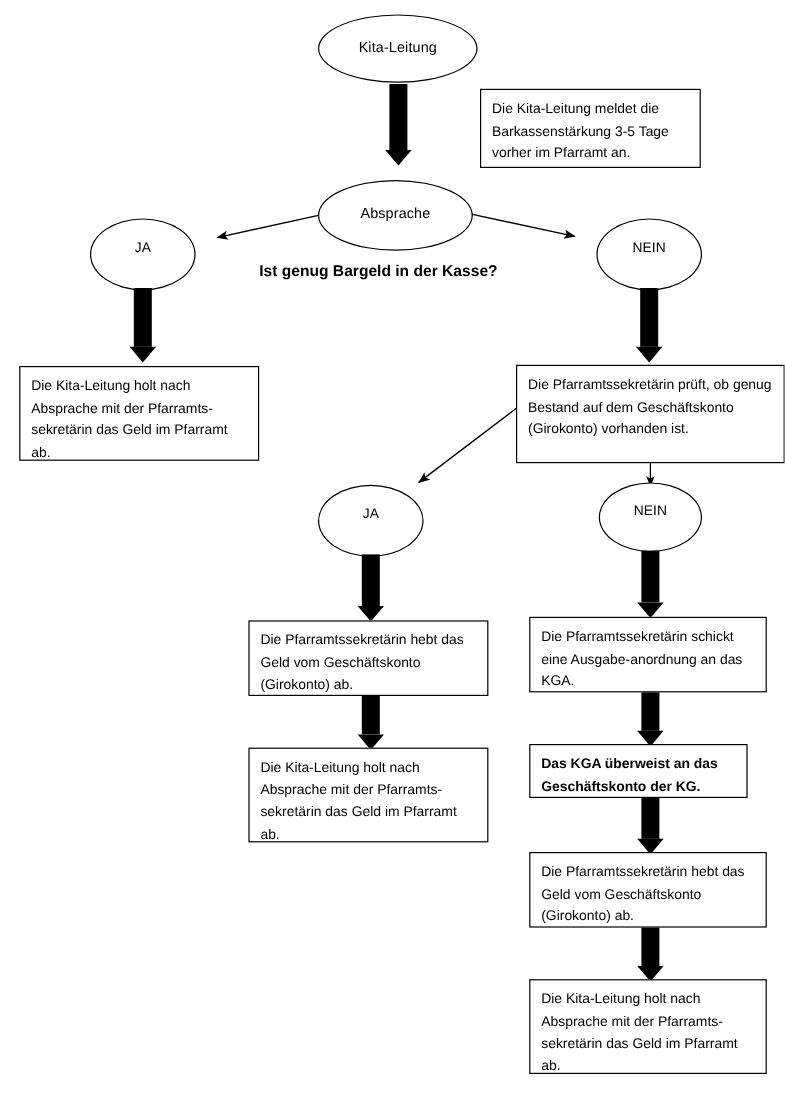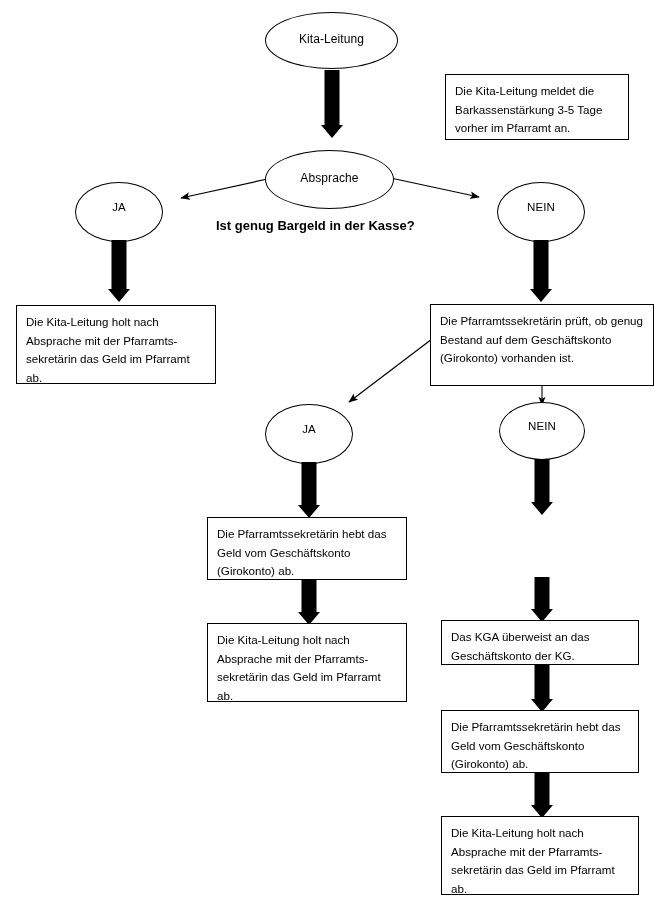--- a/index.html
+++ b/index.html
@@ -127,21 +127,21 @@
 
   <div class="node-ellipse" style="left:265px; top:12px; width:133px; height:57px;">
     <span class="node-label">Kita-Leitung</span>
   </div>
 
   <div class="block-arrow" style="left:314px; top:70px; width:36px; height:68px;">
     <div class="shaft" style="width:15px; height:55px;"></div>
     <div class="head"></div>
   </div>
 
-  <div class="box" style="left:400px; top:74px; width:184px; height:66px;margin-left:45px;">
+  <div class="box" style="left:400px; top:74px; width:184px; height:66px;">
     <div class="box-text">Die Kita-Leitung meldet die Barkassenstärkung 3-5 Tage vorher im Pfarramt an.</div>
   </div>
 
   <div class="node-ellipse" style="left:265px; top:150px; width:129px; height:59px;">
     <span class="node-label">Absprache</span>
   </div>
 
   <div class="caption" style="left:216px; top:218px;">Ist genug Bargeld in der Kasse?</div>
 
   <div class="node-circle" style="left:75px; top:182px; width:88px; height:60px;">
@@ -194,27 +194,30 @@
 
   <div class="block-arrow" style="left:291px; top:580px; width:36px; height:45px;">
     <div class="shaft" style="width:15px; height:32px;"></div>
     <div class="head"></div>
   </div>
 
   <div class="box" style="left:207px; top:623px; width:200px; height:79px;">
     <div class="box-text">Die Kita-Leitung holt nach Absprache mit der Pfarramts-sekretärin das Geld im Pfarramt ab.</div>
   </div>
 
+  <div class="box" style="left:441px; top:514px; width:198px; height:63px;">
+    <div class="box-text">Die Pfarramtssekretärin schickt eine Ausgabe-anordnung an das KGA.</div>
+  </div>
 
   <div class="block-arrow" style="left:524px; top:577px; width:36px; height:45px;">
     <div class="shaft" style="width:15px; height:32px;"></div>
     <div class="head"></div>
   </div>
 
-  <div class="box" style="left:441px; top:620px; width:198px; height:45px;">
+  <div class="box" style="left:441px; top:620px; width:182px; height:45px;font-weight:bold;">
     <div class="box-text">Das KGA überweist an das Geschäftskonto der KG.</div>
   </div>
 
   <div class="block-arrow" style="left:524px; top:665px; width:36px; height:47px;">
     <div class="shaft" style="width:15px; height:34px;"></div>
     <div class="head"></div>
   </div>
 
   <div class="box" style="left:441px; top:710px; width:198px; height:63px;">
     <div class="box-text">Die Pfarramtssekretärin hebt das Geld vom Geschäftskonto (Girokonto) ab.</div>

